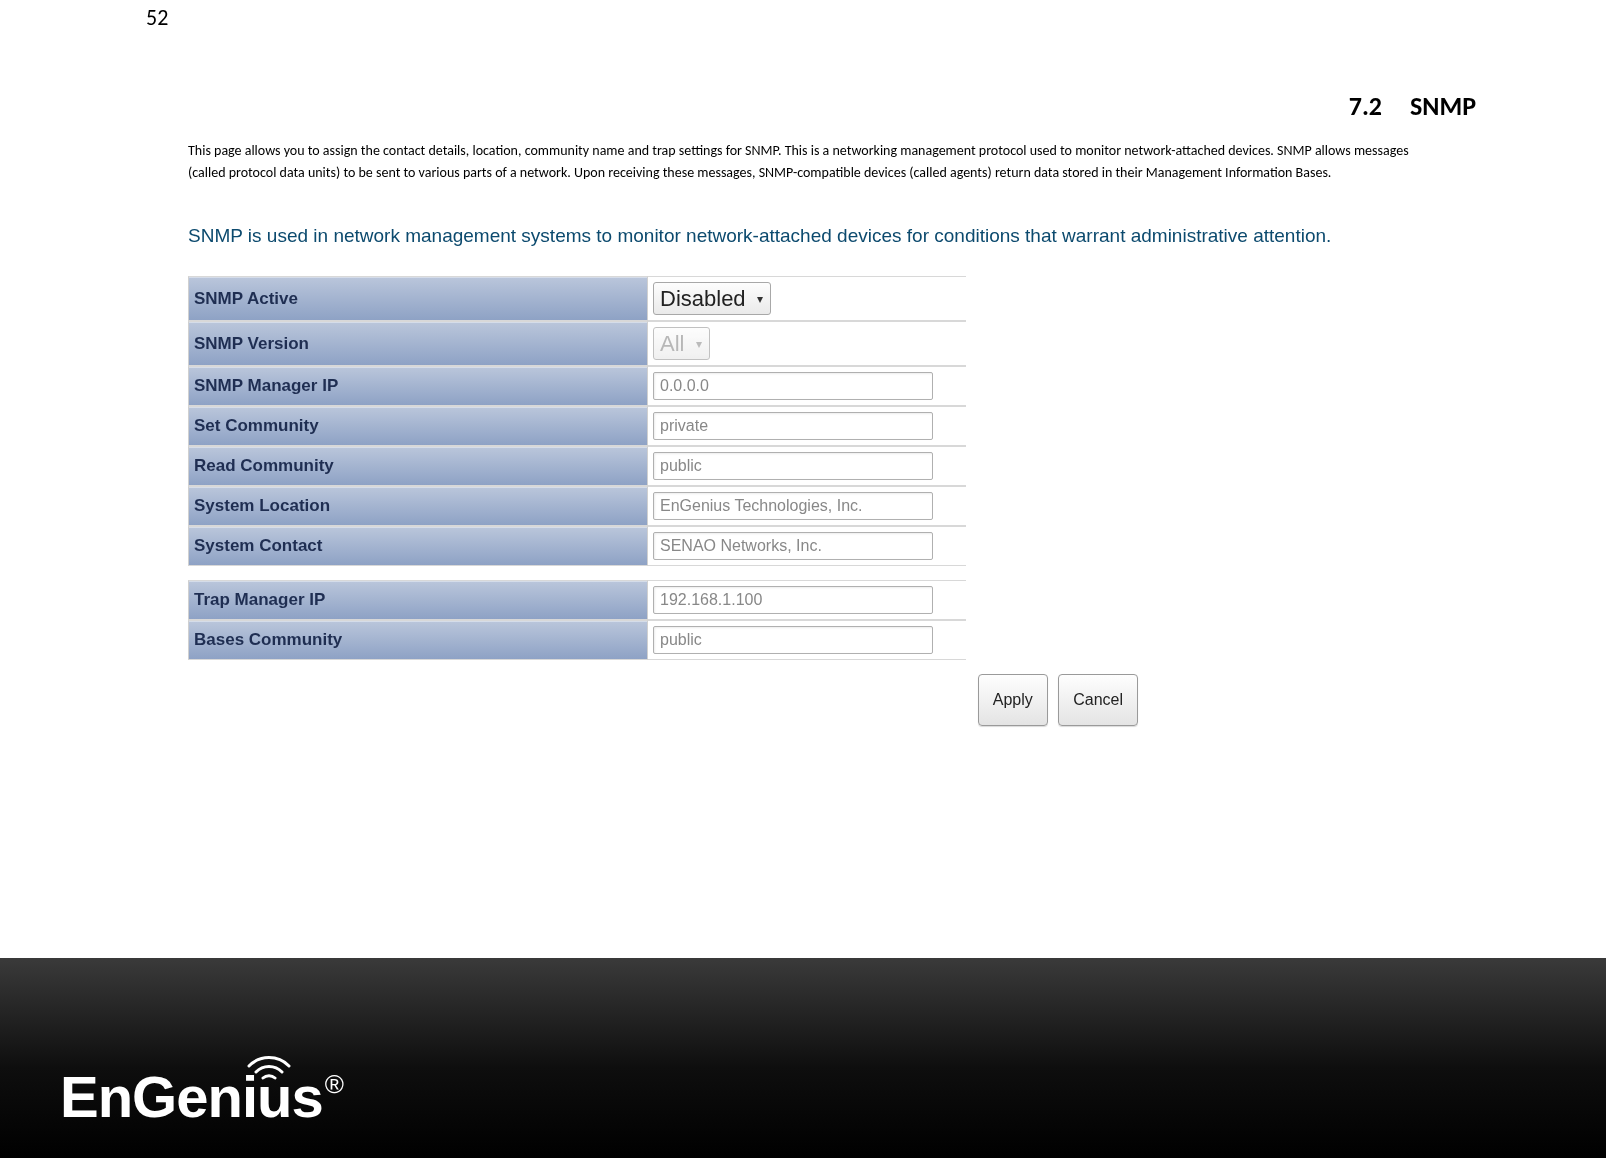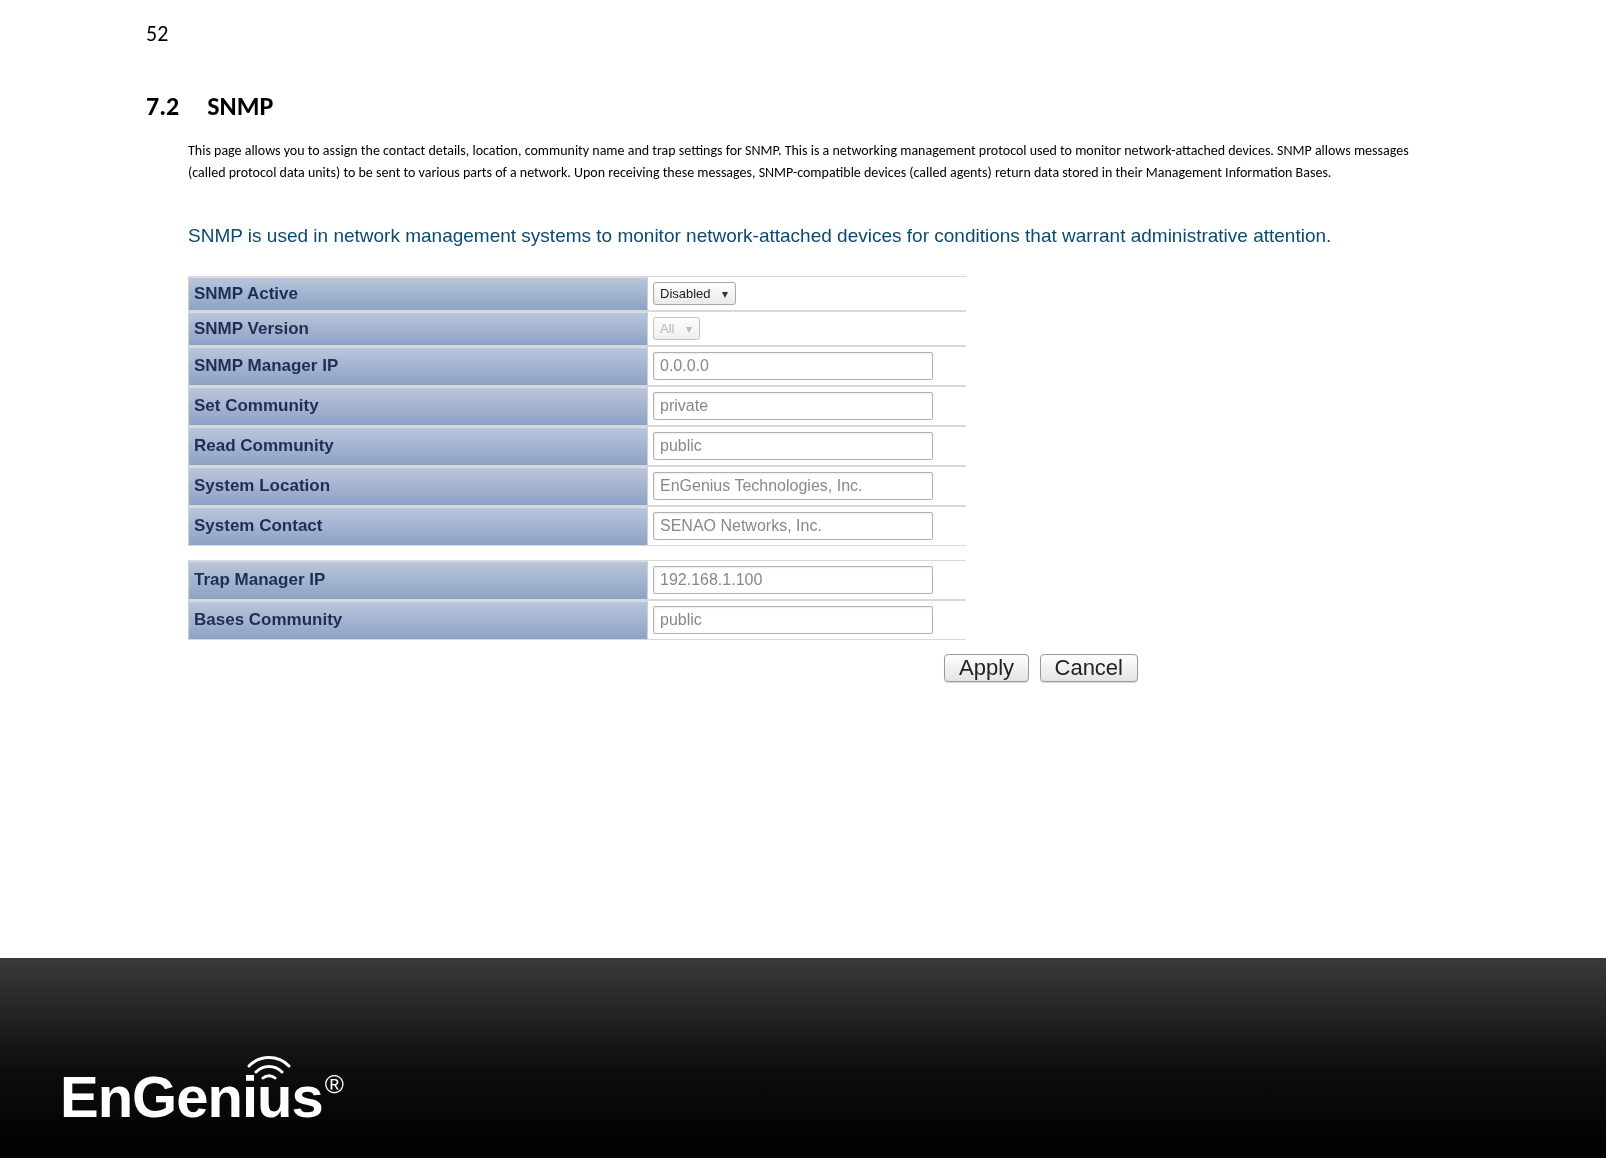--- a/index.html
+++ b/index.html
@@ -9,38 +9,39 @@
     }
     body {
       font-family: "Segoe UI", Tahoma, Arial, sans-serif;
       background: #ffffff;
       width: 1606px;
       height: 1158px;
       position: relative;
     }
     .page-number {
       position: absolute;
-      top: 20px;
+      top: 4px;
       left: 146px;
       font-size: 22px;
       font-family: "Calibri", Arial, sans-serif;
       color: #000;
     }
     .content-area {
       position: absolute;
       top: 90px;
       left: 146px;
       width: 1330px;
     }
     .section-heading {
       font-family: "Calibri", Arial, sans-serif;
       font-size: 26px;
       font-weight: bold;
       color: #000;
       margin-bottom: 18px;
+      text-align: right;
     }
     .section-number {
       margin-right: 28px;
     }
     .intro-paragraph {
       font-family: "Calibri", Arial, sans-serif;
       font-size: 14px;
       color: #000;
       line-height: 1.6;
       margin-left: 42px;
@@ -94,21 +95,21 @@
       color: #888;
       border: 1px solid #b0b0b0;
       padding: 4px 6px;
       width: 280px;
       box-shadow: inset 1px 1px 2px rgba(0,0,0,0.08);
       border-radius: 2px;
       background: #fff;
     }
     .select-ctrl {
       font-family: Arial, sans-serif;
-      font-size: 13px;
+      font-size: 22px;
       color: #222;
       border: 1px solid #a8a8a8;
       padding: 3px 24px 3px 6px;
       background: linear-gradient(to bottom, #fdfdfd, #eaeaea);
       border-radius: 3px;
       appearance: none;
       position: relative;
     }
     .select-wrap {
       position: relative;
@@ -129,22 +130,22 @@
     }
     .select-wrap.disabled::after { color: #bbb; }
     .button-row {
       margin-left: 42px;
       width: 950px;
       text-align: right;
       margin-top: 14px;
     }
     .action-button {
       font-family: Arial, sans-serif;
-      font-size: 22px;
-      padding: 0 14px;
+      font-size: 16px;
+      padding: 16px 14px;
       border: 1px solid #9a9a9a;
       border-radius: 4px;
       background: linear-gradient(to bottom, #fefefe, #e4e4e4);
       box-shadow: 0 1px 1px rgba(0,0,0,0.15);
       cursor: pointer;
       margin-left: 6px;
       color: #222;
     }
     .footer-bar {
       position: absolute;

